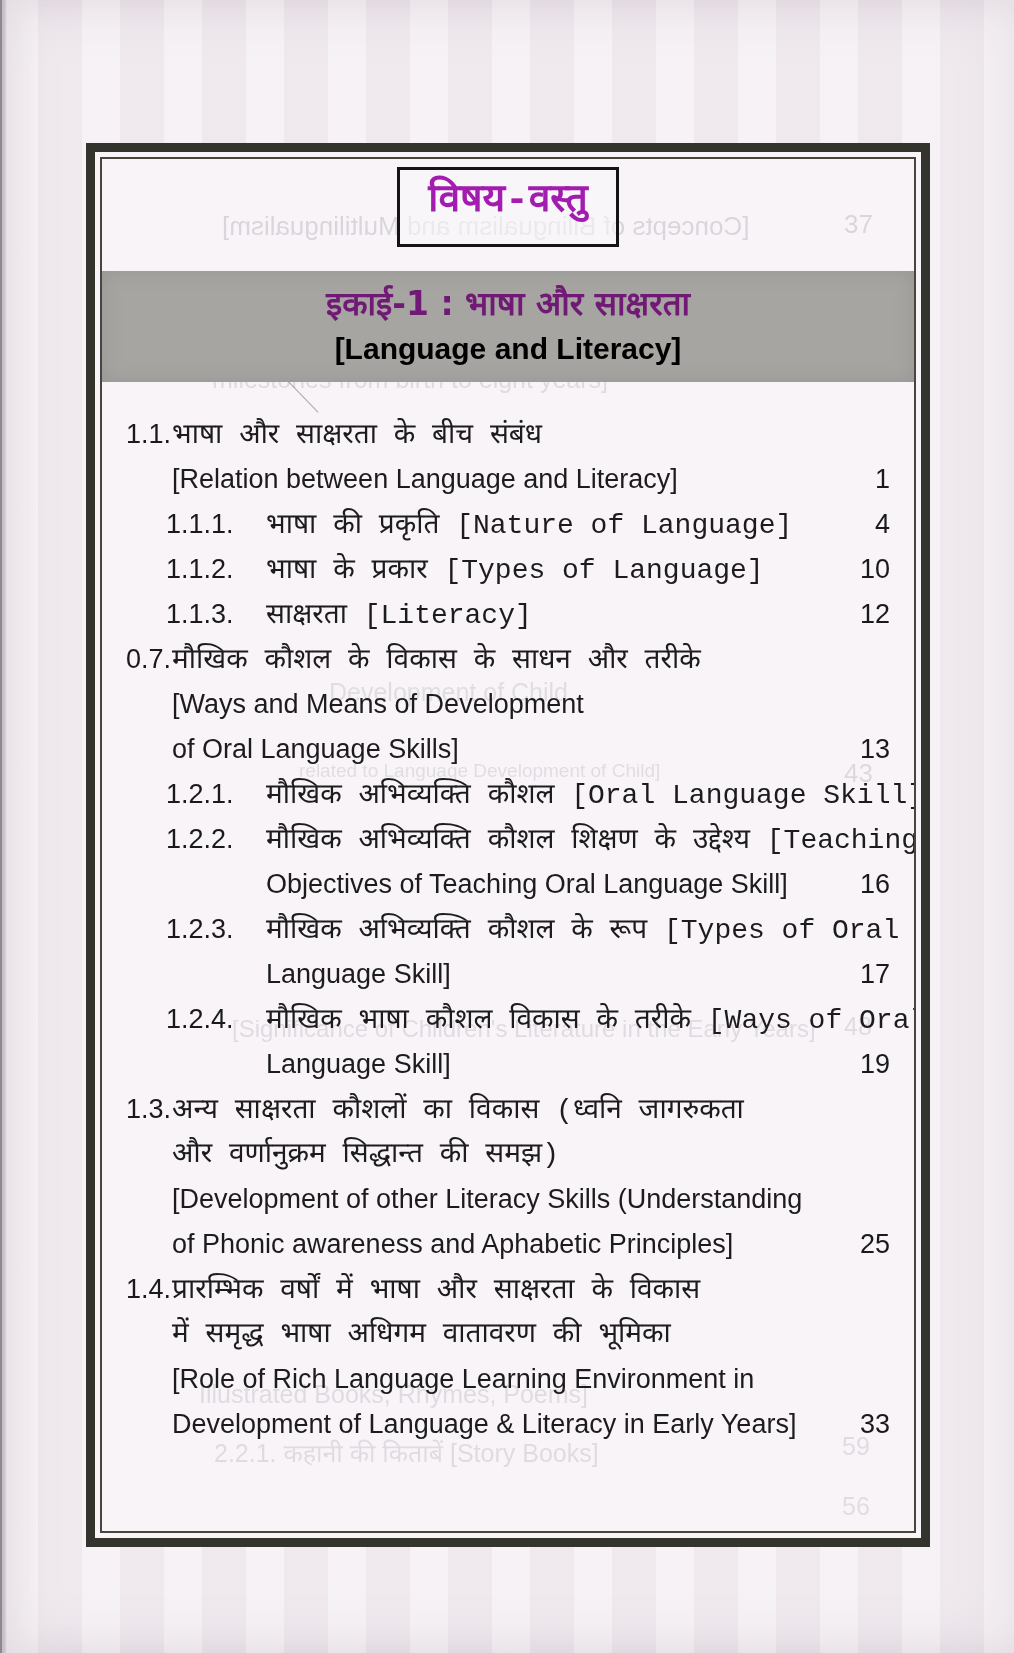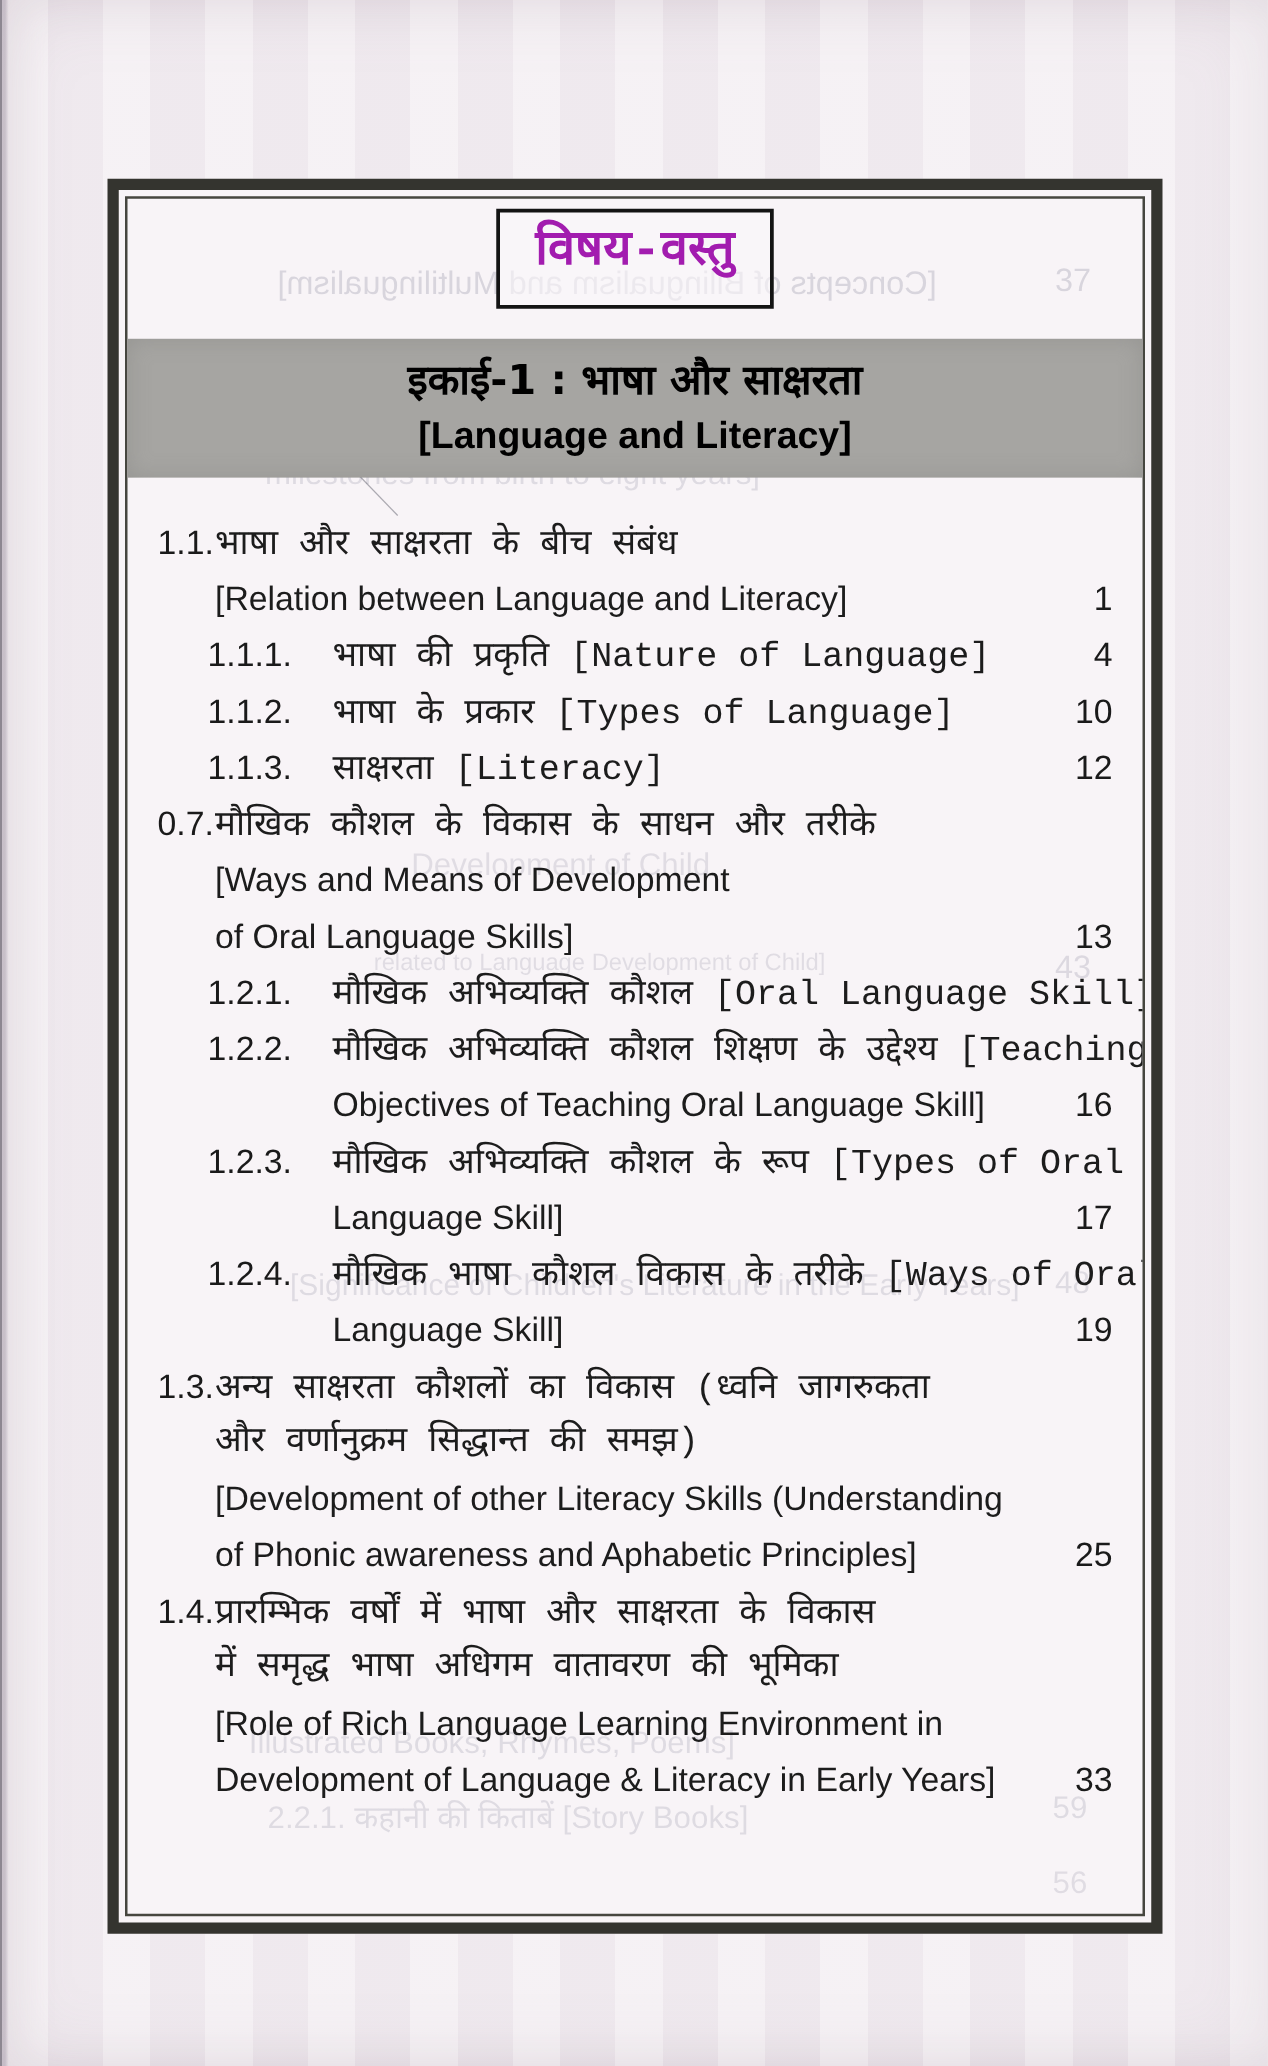--- a/index.html
+++ b/index.html
@@ -52,21 +52,21 @@
     font-size:39px;font-weight:bold;color:#a21caf;line-height:62px;
     font-family:Liberation Mono, monospace;
   }
   
   .banner{
     position:relative;z-index:2;margin-top:24px;background:#a6a5a2;
     text-align:center;padding:10px 0 14px;
     box-shadow:inset 0 0 18px rgba(120,120,118,.35);
   }
   .banner-hi{
-    font-size:33px;font-weight:bold;color:#000000;line-height:46px;
+    font-size:33px;font-weight:bold;color:#701a75;line-height:46px;
     font-family:"DejaVu Sans","Liberation Sans",sans-serif;
   }
   .banner-en{font-size:30px;font-weight:bold;color:#000000;line-height:38px;margin-top:3px;}
   
   .toc{position:relative;z-index:2;margin:30px 24px 0 12px;}
   .row{
     display:flex;align-items:baseline;height:45px;line-height:45px;
     white-space:nowrap;color:#1c1c1c;
   }
   .row .num{flex:none;font-size:27px;color:#1a1a1a;}

